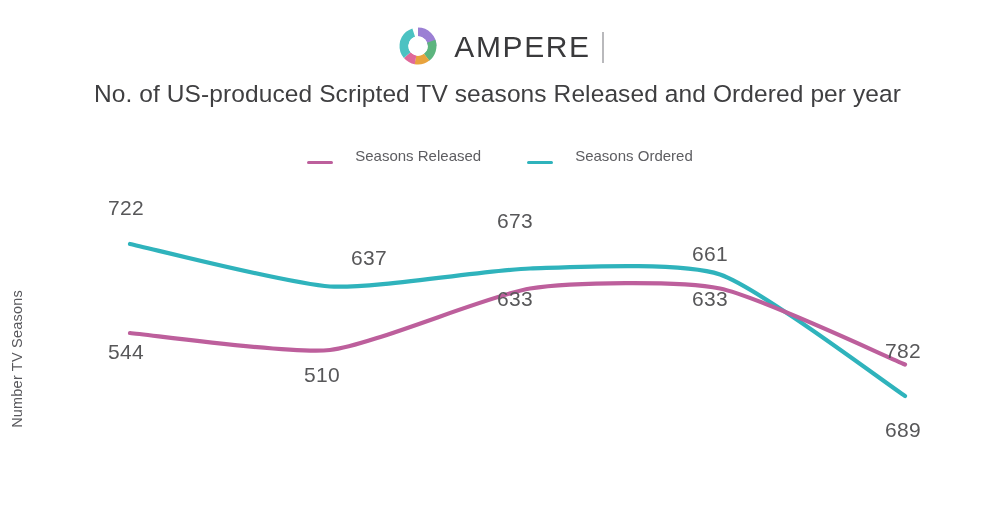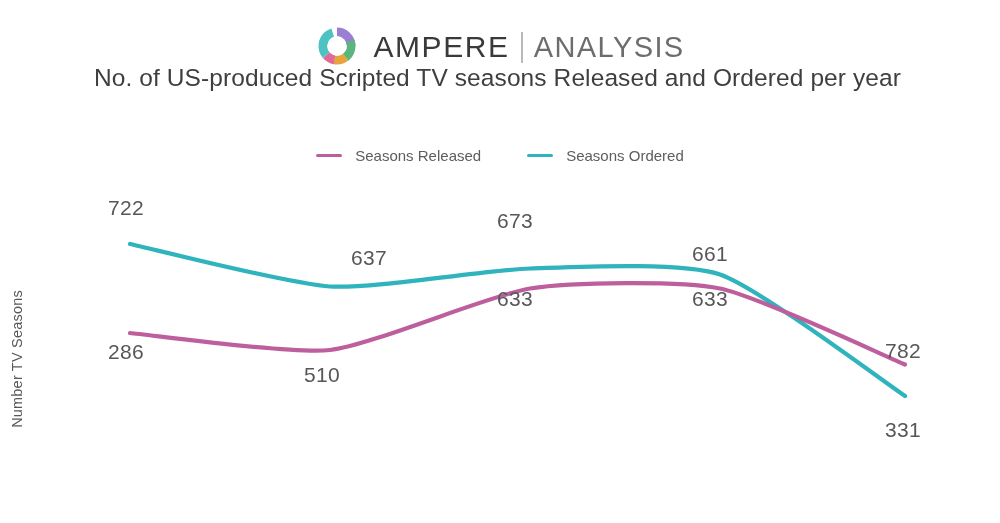--- a/index.html
+++ b/index.html
@@ -57,21 +57,21 @@
     font-size: 29px;
     letter-spacing: 1.4px;
     color: #6d6d70;
     font-weight: 300;
     white-space: nowrap;
   }
 
   
   .chart-title {
     position: absolute;
-    top: 64px;
+    top: 80px;
     left: 0;
     width: 995px;
     text-align: center;
     font-size: 24.5px;
     font-weight: 400;
     color: #3f3f41;
     letter-spacing: 0.1px;
     white-space: nowrap;
   }
 
@@ -81,22 +81,22 @@
     top: 147px;
     left: 0;
     width: 1000px;
     display: flex;
     align-items: center;
     justify-content: center;
     gap: 46px;
   }
   .legend-item {
     display: flex;
-    align-items: center;
-    gap: 13px;
+    align-items: flex-end;
+    gap: 22px;
   }
   .legend-swatch {
     width: 26px;
     height: 3px;
     border-radius: 2px;
     display: block;
   }
   .legend-label {
     font-size: 15px;
     color: #5d5d61;
@@ -157,21 +157,20 @@
       <circle r="32" fill="none" stroke="#5cb57e" stroke-width="20" stroke-dasharray="40.2 160.9" transform="rotate(-20)"></circle>
       <circle r="32" fill="none" stroke="#e8a33d" stroke-width="20" stroke-dasharray="27.0 174.1" transform="rotate(52)"></circle>
       <circle r="32" fill="none" stroke="#e0699a" stroke-width="20" stroke-dasharray="22.0 179.1" transform="rotate(100)"></circle>
       <circle r="32" fill="none" stroke="#4cc2c2" stroke-width="20" stroke-dasharray="62.3 138.8" transform="rotate(140)"></circle>
       <circle r="22" fill="#ffffff"></circle>
     </g>
   </svg>
   <div class="brand-text">
     <span class="brand-name">AMPERE</span>
     <span class="brand-divider"></span>
-    <span class="brand-sub">ANALYSIS</span>
   </div>
 </div>
 
 <div class="chart-title">No. of US-produced Scripted TV seasons Released and Ordered per year</div>
 
 <div class="legend">
   <div class="legend-item">
     <span class="legend-swatch" id="sw0" style="background: rgb(189, 95, 156);"></span>
     <span class="legend-label">Seasons Released</span>
   </div>
@@ -189,21 +188,21 @@
 
   <svg class="plot-svg" viewBox="0 0 1000 523" preserveAspectRatio="none">
     <path id="line-ordered" fill="none" stroke-width="4.2" stroke-linecap="round" stroke-linejoin="round" d="M 130.00 244.00 C 150.67 248.39, 288.67 283.97, 330.00 286.50 C 371.33 289.03, 489.70 269.74, 530.00 268.50 C 570.30 267.26, 681.25 261.32, 720.00 274.50 C 758.75 287.68, 885.88 383.44, 905.00 396.00" stroke="#2fb3bc"></path>
     <path id="line-released" fill="none" stroke-width="4.2" stroke-linecap="round" stroke-linejoin="round" d="M 130.00 333.00 C 150.67 334.76, 288.67 354.60, 330.00 350.00 C 371.33 345.40, 489.70 294.86, 530.00 288.50 C 570.30 282.14, 681.25 280.65, 720.00 288.50 C 758.75 296.35, 885.88 356.65, 905.00 364.50" stroke="#bd5f9c"></path>
   </svg>
 
   <div class="point-label" id="lo0" style="left: 108px; top: 196px;">722</div>
   <div class="point-label" id="lo1" style="left: 304px; top: 246px; margin-left: 47px;">637</div>
   <div class="point-label" id="lo2" style="left: 497px; top: 209px;">673</div>
   <div class="point-label" id="lo3" style="left: 692px; top: 242px;">661</div>
-  <div class="point-label" id="lo4" style="left: 885px; top: 418px;">331</div>
-
-  <div class="point-label" id="lr0" style="left: 108px; top: 340px;">286</div>
+  <div class="point-label" id="lo4" style="left: 885px; top: 418px;">689</div>
+
+  <div class="point-label" id="lr0" style="left: 108px; top: 340px;">544</div>
   <div class="point-label" id="lr1" style="left: 304px; top: 363px;">510</div>
   <div class="point-label" id="lr2" style="left: 497px; top: 287px;">633</div>
   <div class="point-label" id="lr3" style="left: 692px; top: 287px;">633</div>
   <div class="point-label" id="lr4" style="left: 885px; top: 339px;">782</div>
 
 </div>
 
 </body></html>

